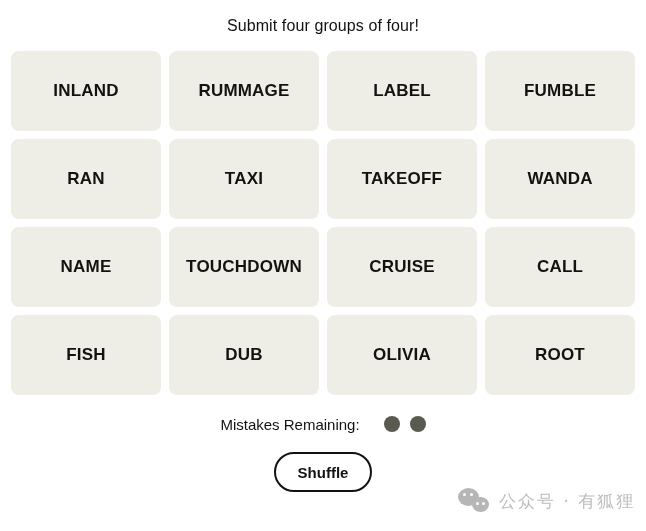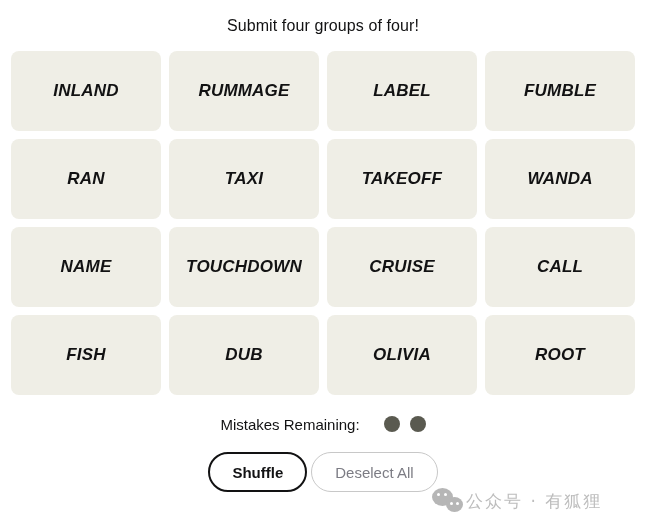--- a/index.html
+++ b/index.html
@@ -50,21 +50,20 @@
   }
   .tile-label {
     font-size: 17px;
     font-weight: bold;
     color: #121213;
     text-transform: uppercase;
     letter-spacing: 0.2px;
     text-align: center;
     line-height: 1.05;
     white-space: nowrap;
-    font-style: italic;
   }
 
   #mistakes-row {
     display: flex;
     align-items: center;
     justify-content: center;
     gap: 24px;
     margin-top: 19px;
     height: 20px;
   }
@@ -116,24 +115,25 @@
   .ctrl-btn.disabled {
     border: 1px solid #C8C8C8;
     color: #7C7C84;
     font-weight: 400;
     padding: 0 23px;
     cursor: default;
   }
 
   #watermark {
     position: absolute;
-    left: 432px;
+    left: 458px;
     top: 486px;
     display: flex;
     align-items: center;
+    gap: 7px;
     pointer-events: none;
   }
   #watermark-icon {
     width: 34px;
     height: 30px;
     position: relative;
     flex: 0 0 auto;
   }
   #watermark-icon .bub {
     position: absolute;
@@ -226,21 +226,20 @@
 <div id="mistakes-row">
   <span id="mistakes-label">Mistakes Remaining:</span>
   <span id="mistake-dots">
       <span class="mistake-dot"></span>
       <span class="mistake-dot"></span>
     </span>
 </div>
 
 <div id="controls">
   <button class="ctrl-btn primary">Shuffle</button>
-  <button class="ctrl-btn disabled">Deselect All</button>
 </div>
 
 <div id="watermark">
   <span id="watermark-icon">
     <span class="bub big"></span>
     <span class="dot" style="left:5px; top:7px;"></span>
     <span class="dot" style="left:12px; top:7px;"></span>
     <span class="bub small"></span>
     <span class="dot" style="left:18px; top:16px;"></span>
     <span class="dot" style="left:24px; top:16px;"></span>

